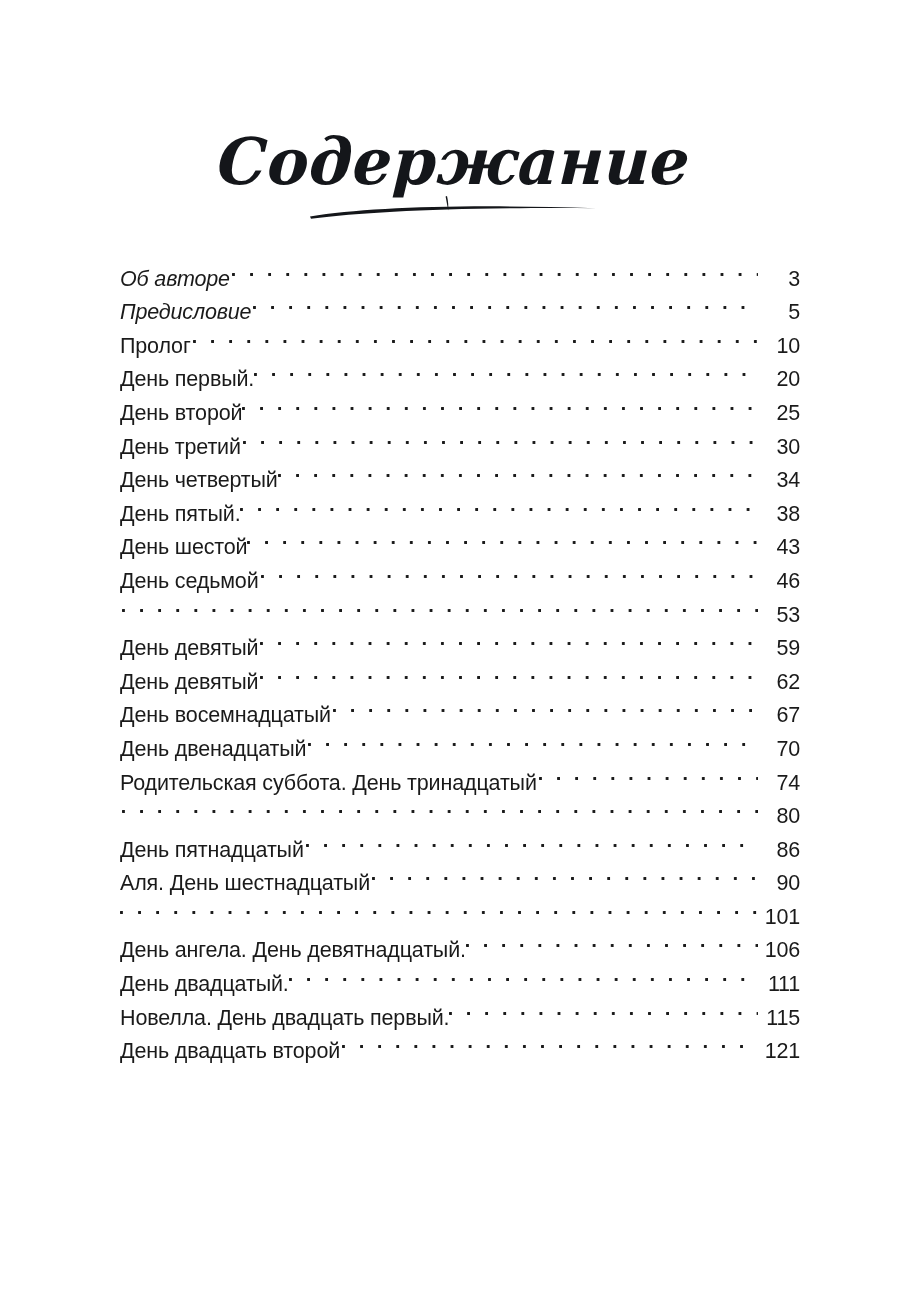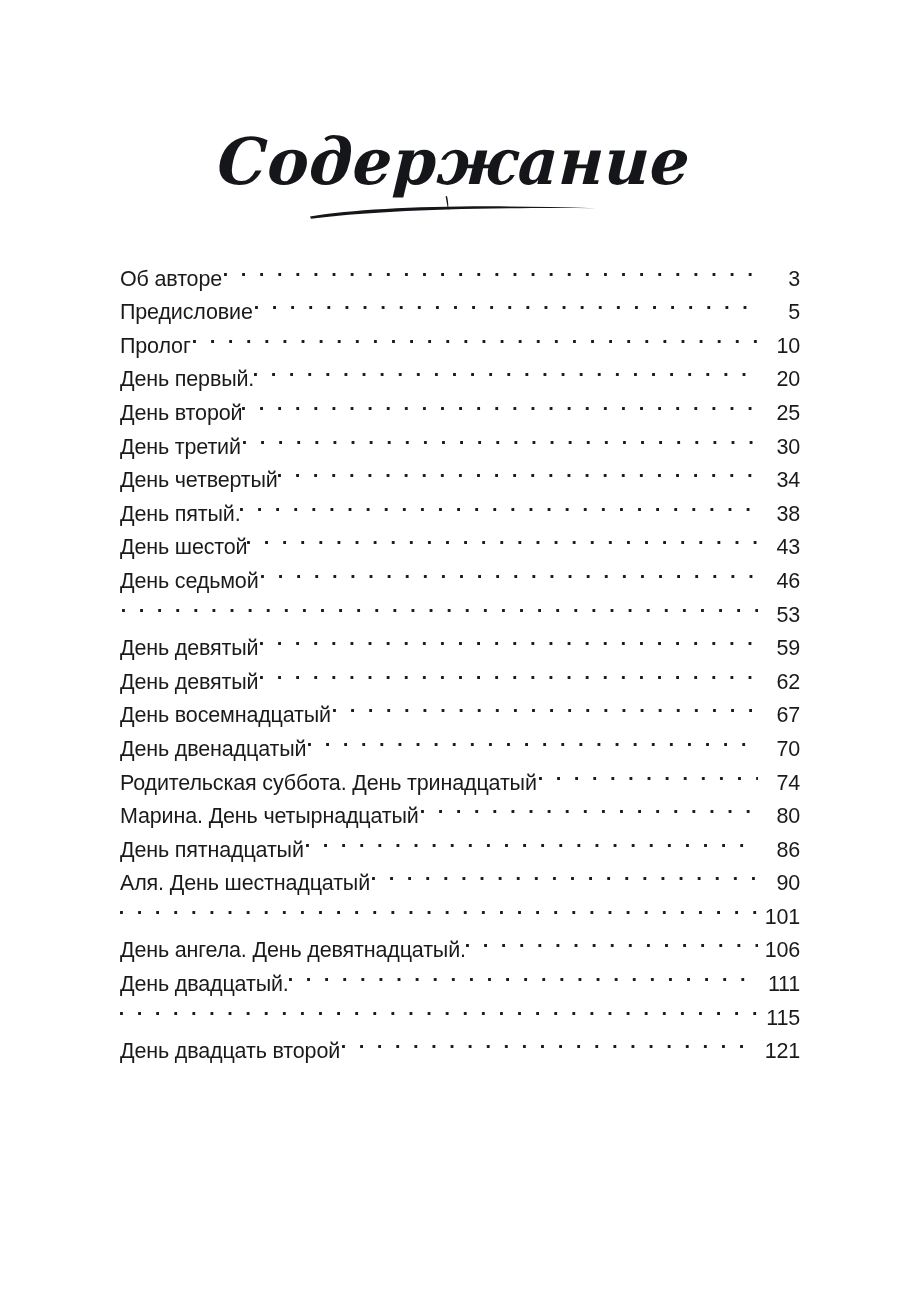--- a/index.html
+++ b/index.html
@@ -65,20 +65,21 @@
     font-size: 21.5px;
     line-height: 33.6px;
     white-space: nowrap;
     color: #1a1a1a;
   }
   .toc-row .label {
     flex: 0 0 auto;
     letter-spacing: -0.15px;
   }
   .toc-row.italic .label {
+    font-style: italic;
   }
   .toc-row .leader {
     flex: 1 1 auto;
     position: relative;
     overflow: hidden;
     height: 100%;
     margin: 0 2px;
   }
   .toc-row .leader::after {
     content: "";
@@ -189,21 +190,20 @@
         <span class="label">День двенадцатый</span>
         <span class="leader"></span>
         <span class="page-num">70</span>
       </div>
       <div class="toc-row">
         <span class="label">Родительская суббота. День тринадцатый</span>
         <span class="leader"></span>
         <span class="page-num">74</span>
       </div>
       <div class="toc-row">
-        <span class="label">Марина. День четырнадцатый</span>
         <span class="leader"></span>
         <span class="page-num">80</span>
       </div>
       <div class="toc-row">
         <span class="label">День пятнадцатый</span>
         <span class="leader"></span>
         <span class="page-num">86</span>
       </div>
       <div class="toc-row">
         <span class="label">Аля. День шестнадцатый</span>
@@ -218,20 +218,21 @@
         <span class="label">День ангела. День девятнадцатый.</span>
         <span class="leader"></span>
         <span class="page-num">106</span>
       </div>
       <div class="toc-row tight">
         <span class="label">День двадцатый.</span>
         <span class="leader"></span>
         <span class="page-num">111</span>
       </div>
       <div class="toc-row tight">
+        <span class="label">Новелла. День двадцать первый.</span>
         <span class="leader"></span>
         <span class="page-num">115</span>
       </div>
       <div class="toc-row">
         <span class="label">День двадцать второй</span>
         <span class="leader"></span>
         <span class="page-num">121</span>
       </div>
     </div>
 

